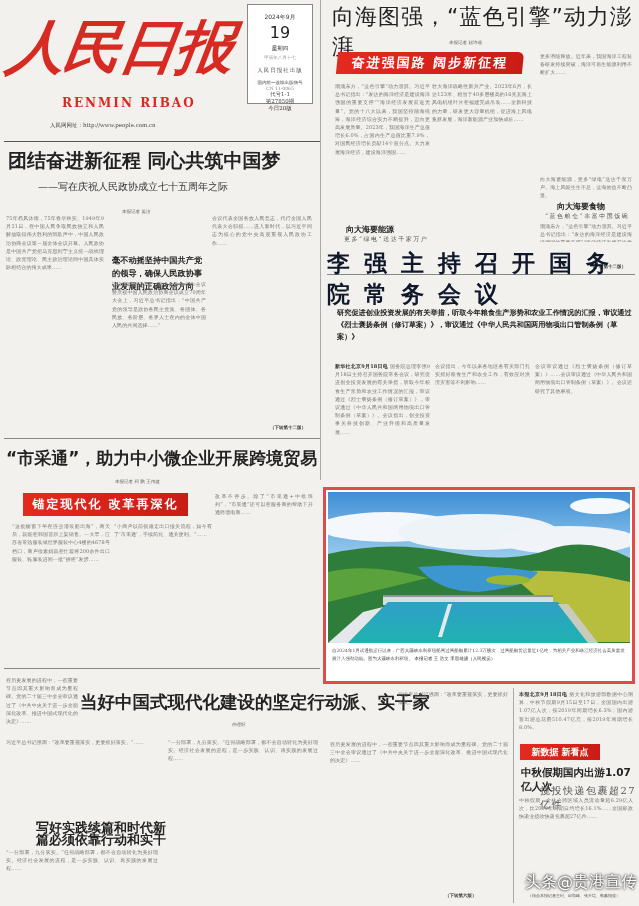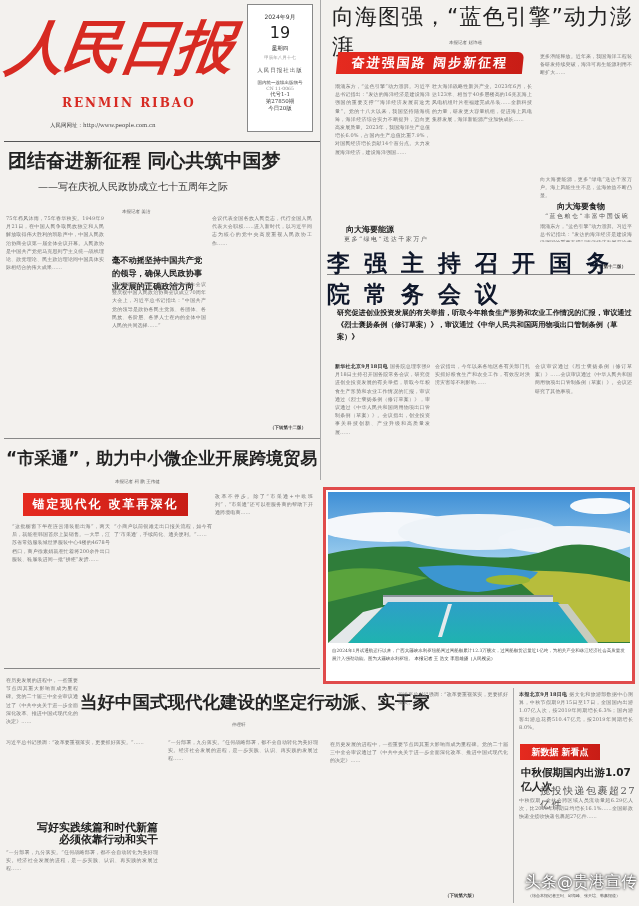--- a/index.html
+++ b/index.html
@@ -8,21 +8,21 @@
   .abs { position: absolute; }
   .body-text { font-size: 5px; line-height: 8.2px; color: #777; text-align: justify; overflow: hidden; letter-spacing: 0.1px; }
   .rule-h { position: absolute; height: 1px; background: #888; }
   .rule-v { position: absolute; width: 1px; background: #aaa; }
 
   
   .logo { left: 8px; top: 2px; width: 225px; height: 92px; }
   .logo-text { font-family: "DejaVu Serif", serif; font-size: 58px; font-weight: bold; font-style: italic; color: #d72a22; letter-spacing: -2px; line-height: 90px; transform: skewX(-8deg); }
   .pinyin { left: 62px; top: 96px; font-size: 12px; color: #d72a22; letter-spacing: 2px; font-weight: bold; }
   .website { left: 50px; top: 122px; font-size: 5.5px; color: #444; }
-  .datebox { left: 247px; top: 4px; width: 66px; height: 128px; border: 1px solid #888; text-align: center; background: #fff; }
+  .datebox { left: 247px; top: 4px; width: 66px; height: 100px; border: 1px solid #888; text-align: center; background: #fff; }
   .datebox div { line-height: 1.25; }
   .db-ym { font-size: 6px; margin-top: 8px; color: #333; font-family: "DejaVu Sans", sans-serif; }
   .db-day { font-size: 16px; color: #222; font-family: "DejaVu Sans", sans-serif; margin-top: 2px; }
   .db-wk { font-size: 5.5px; color: #333; margin-top: 2px; }
   .db-lunar { font-size: 4.5px; color: #999; margin-top: 4px; }
   .db-pub { font-size: 5.5px; color: #555; margin-top: 6px; letter-spacing: 1px; }
   .db-small { font-size: 4.5px; color: #444; }
 
   
   .hl-top { left: 332px; top: 2px; font-size: 22px; font-weight: normal; font-family: "DejaVu Sans", sans-serif; color: #222; letter-spacing: 1px; }
@@ -165,21 +165,21 @@
     <span>自2024年1月试通航运行以来，广西大藤峡水利枢纽船闸过闸船舶累计12.3万艘次，过闸船舶货运量近1亿吨，为相关产业和珠江经济社会高质量发展注入强劲动能。图为大藤峡水利枢纽。</span>
     <span style="color:#333">本报记者  王  浩文  李思雄摄（人民视觉）</span>
   </div>
 </div>
 
 <div class="abs body-text" style="left:6px;top:676px;width:72px;height:58px;">在历史发展的进程中，一些重要节点因其重大影响而成为里程碑。党的二十届三中全会审议通过了《中共中央关于进一步全面深化改革、推进中国式现代化的决定》……</div>
 <div class="abs hl-dang">当好中国式现代化建设的坚定行动派、实干家</div>
 <div class="abs byline" style="left:232px;top:722px;">仲理轩</div>
 
 <div class="abs body-text" style="left:6px;top:738px;width:152px;height:110px;">习近平总书记强调：“改革要重视落实，更要抓好落实。”……</div>
-<div class="abs sub-head" style="left:28px;top:822px;width:130px;font-size:11px;line-height:12px;">写好实践续篇和时代新篇必须依靠行动和实干</div>
+<div class="abs sub-head" style="left:36px;top:822px;width:130px;font-size:13px;line-height:12px;">写好实践续篇和时代新篇必须依靠行动和实干</div>
 <div class="abs body-text" style="left:6px;top:848px;width:152px;height:52px;">“一分部署，九分落实。”任何战略部署，都不会自动转化为美好现实。经济社会发展的进程，是一步实践、认识、再实践的发展过程……</div>
 <div class="abs body-text" style="left:168px;top:738px;width:150px;height:160px;">“一分部署，九分落实。”任何战略部署，都不会自动转化为美好现实。经济社会发展的进程，是一步实践、认识、再实践的发展过程……</div>
 <div class="abs body-text" style="left:398px;top:690px;width:110px;height:48px;">习近平总书记强调：“改革要重视落实，更要抓好落实。”……</div>
 <div class="abs body-text" style="left:330px;top:740px;width:178px;height:150px;">在历史发展的进程中，一些重要节点因其重大影响而成为里程碑。党的二十届三中全会审议通过了《中共中央关于进一步全面深化改革、推进中国式现代化的决定》……</div>
 <div class="abs" style="left:445px;top:893px;font-size:4.5px;color:#333;font-weight:bold;">（下转第六版）</div>
 
 <div class="rule-v" style="left:513px;top:688px;height:215px;"></div>
 
 <div class="abs body-text" style="left:519px;top:690px;width:114px;height:50px;">
   <b style="color:#333">本报北京9月18日电</b>

